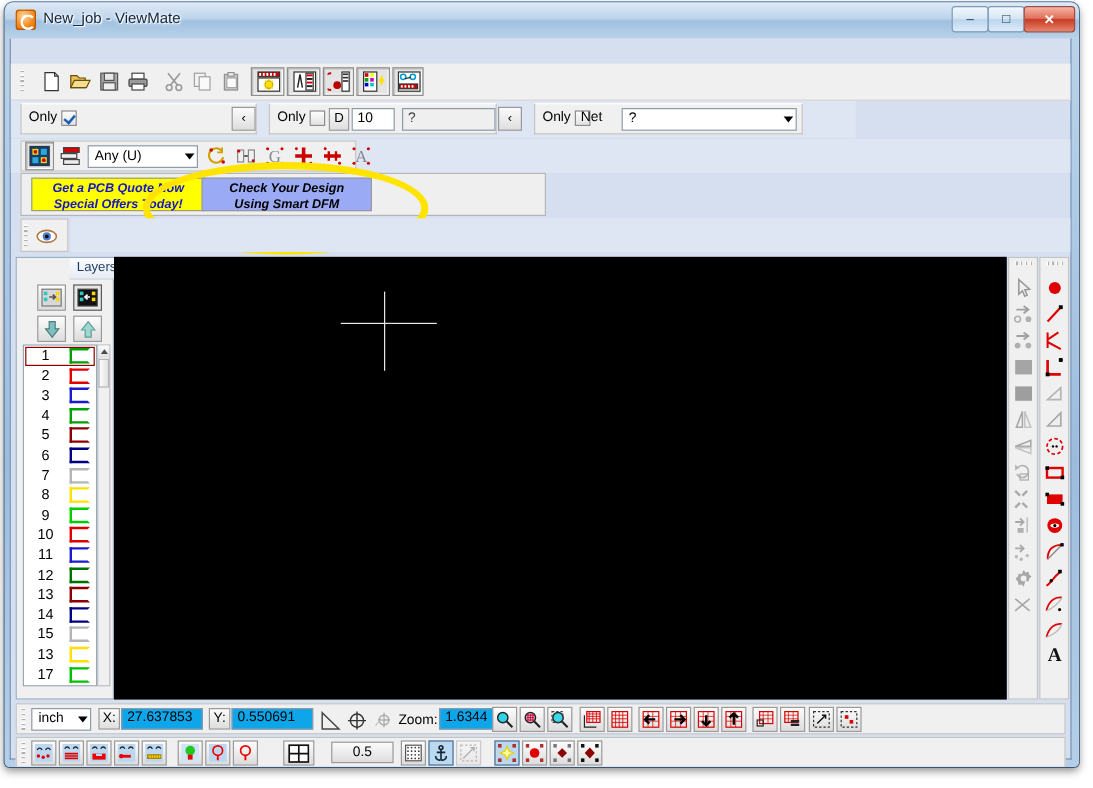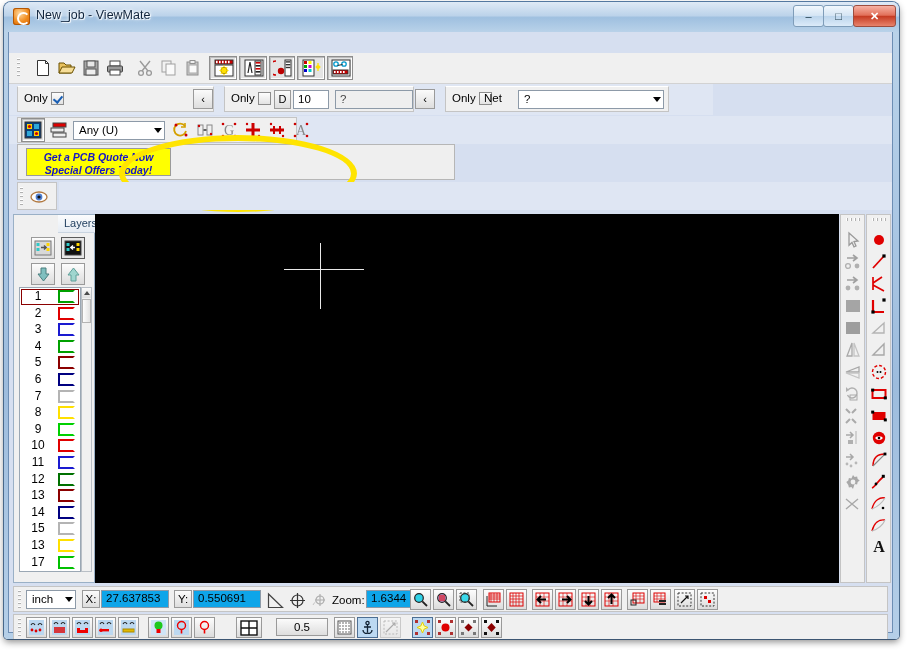--- a/index.html
+++ b/index.html
@@ -442,20 +442,24 @@
             <circle cx="3" cy="15" r="1.3" fill="#c00"></circle>
             <circle cx="15" cy="15" r="1.3" fill="#c00"></circle>
           </svg>
       </div>
     </div>
 
     <div id="adbar">
       <div class="ad" id="ad1">
         <div>Get a PCB Quote Now</div>
         <div>Special Offers Today!</div>
+      </div>
+      <div class="ad" id="ad2">
+        <div>Check Your Design</div>
+        <div>Using Smart DFM</div>
       </div>
     </div>
     <div id="ad-ellipse"></div>
 
     <div id="eyebar2"></div>
     <div id="eyebar">
       <div class="grip" style="left:2px;top:4px"></div>
       <div class="tbtn" style="left:9px;top:2px">
         <svg class="ico" viewBox="0 0 18 18">
             <ellipse cx="9" cy="9" rx="8" ry="5" fill="#fff" stroke="#b07840" stroke-width="1.3"></ellipse>

